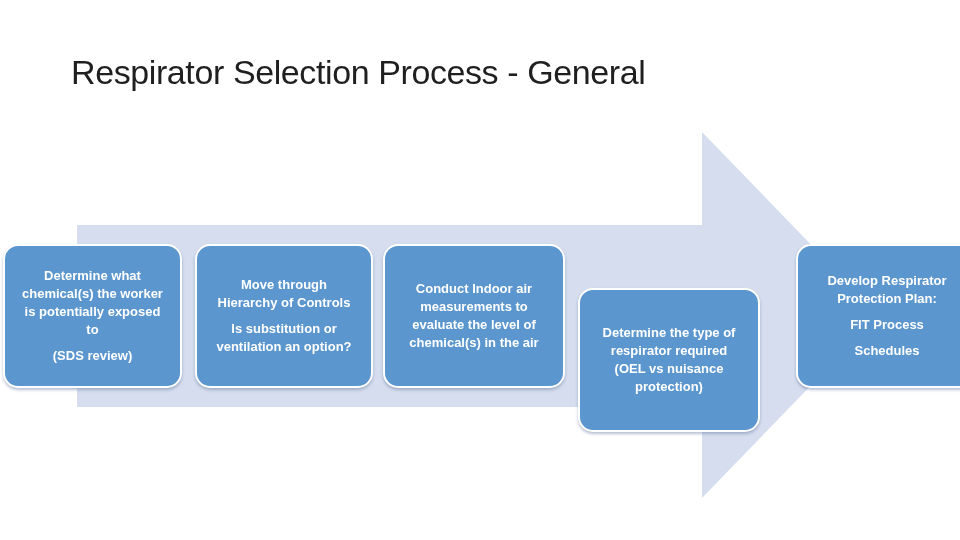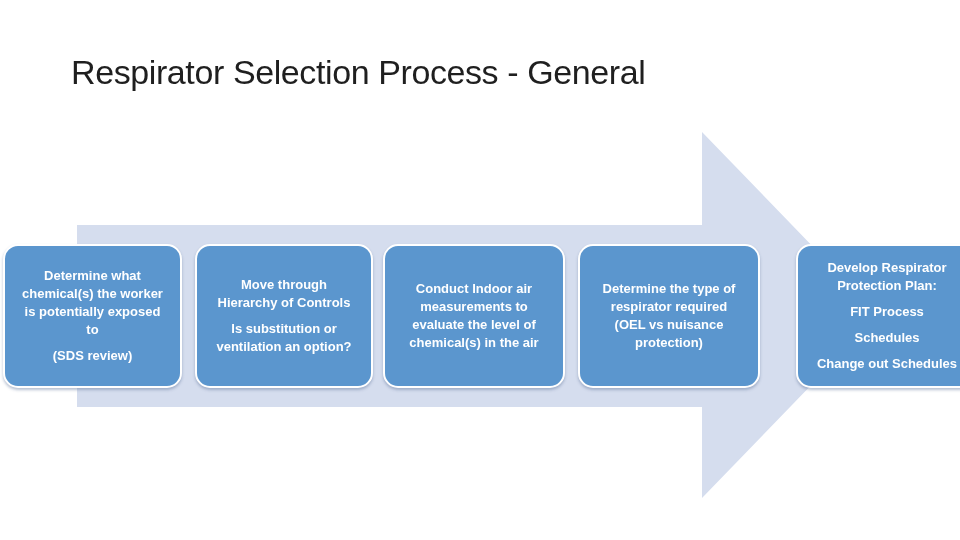--- a/index.html
+++ b/index.html
@@ -55,21 +55,21 @@
     padding: 2px 4px;
     z-index: 2;
   }
   .step p {
     margin: 4px 2px;
     white-space: pre-line;
   }
   .s1 { left: 3px;   width: 179px; }
   .s2 { left: 195px; width: 178px; }
   .s3 { left: 383px; width: 182px; justify-content: center; }
-  .s4 { left: 578px; width: 182px; }
+  .s4 { left: 578px; width: 182px; margin-top: 44px; }
   .s5 { left: 796px; width: 182px; }
 </style>
 </head>
 <body>
 
 <div class="slide">
 
   <h1 class="title">Respirator Selection Process - General</h1>
 
   <svg class="arrow-svg" viewBox="0 0 960 540" xmlns="http://www.w3.org/2000/svg">
@@ -103,16 +103,15 @@
 respirator required
 (OEL vs nuisance
 protection)</p>
   </div>
 
   <div class="step s5">
     <p>Develop Respirator
 Protection Plan:</p>
     <p>FIT Process</p>
     <p>Schedules</p>
-    <p>Change out Schedules</p>
   </div>
 
 </div>
 
 </body></html>

